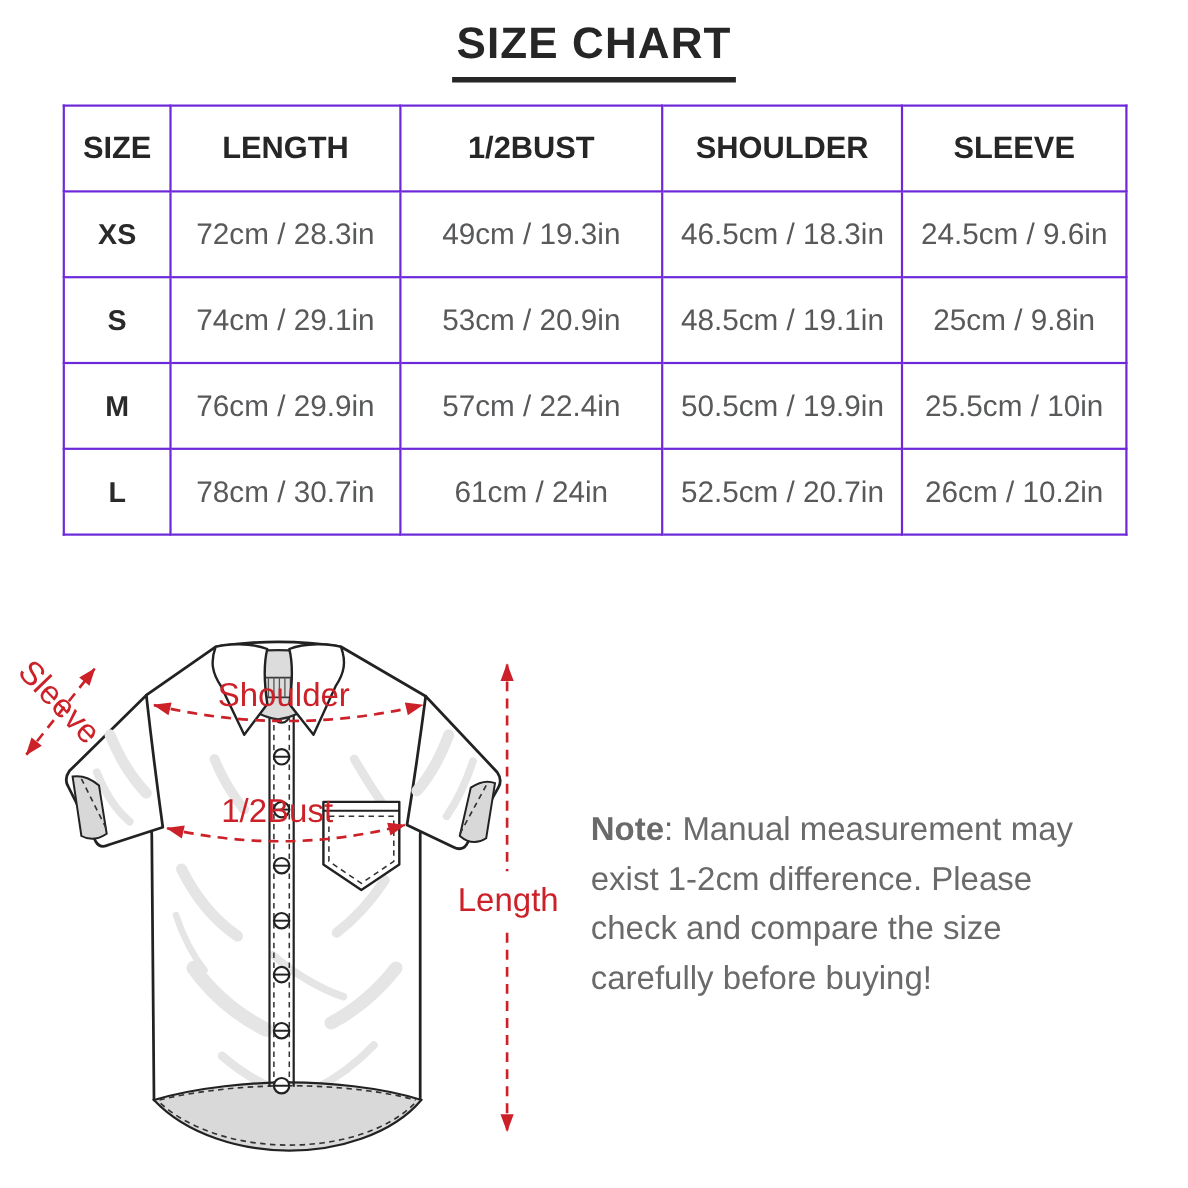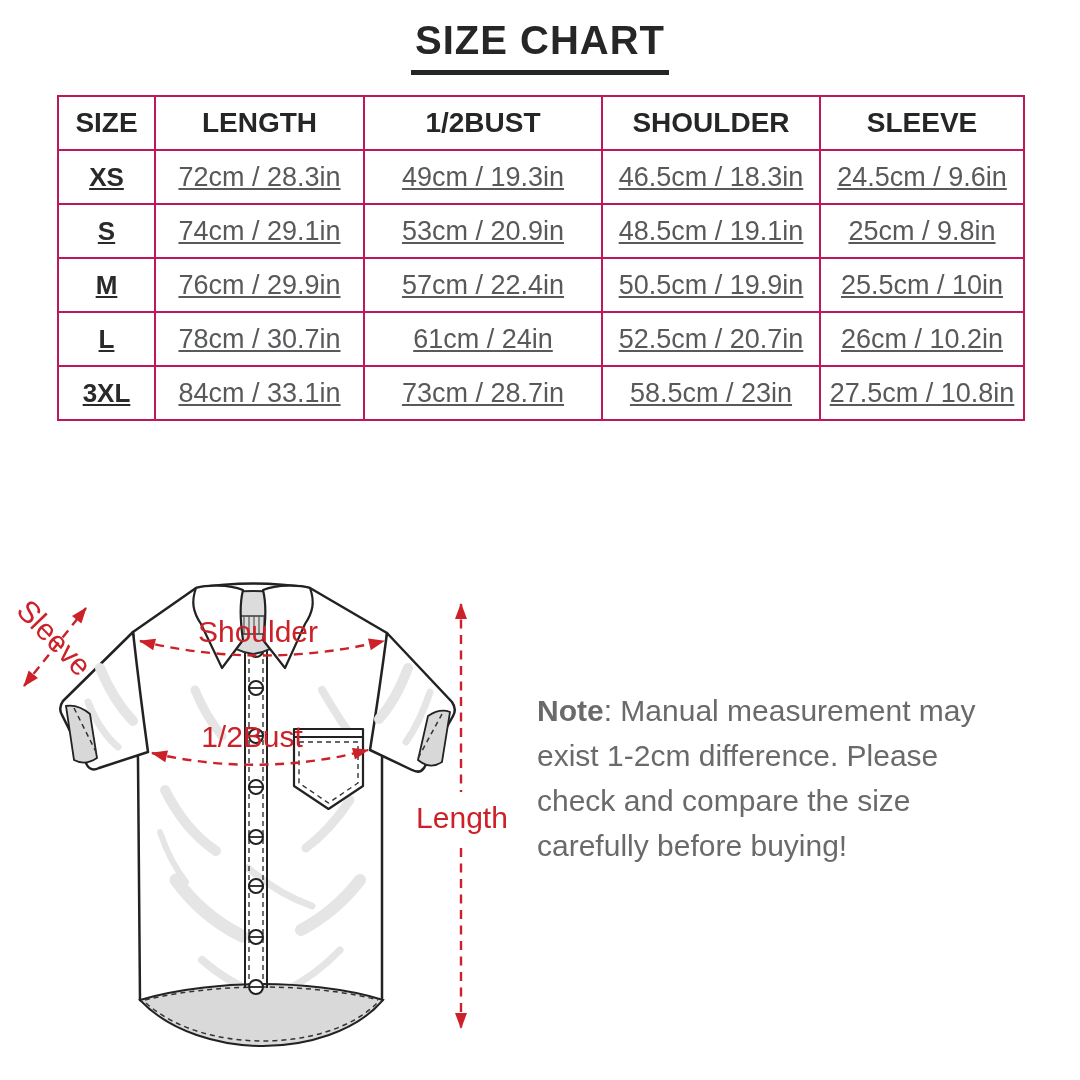--- a/index.html
+++ b/index.html
@@ -12,29 +12,29 @@
   .title{
     display:inline-block;font-size:40px;font-weight:bold;color:#262626;
     letter-spacing:1px;padding:0 4px 7px 4px;border-bottom:5px solid #262626;
   }
   
   table.size-table{
     position:absolute;left:57px;top:95px;width:966px;border-collapse:collapse;
     table-layout:fixed;
   }
   .size-table th,.size-table td{
-    border:2px solid #be185d;text-align:center;vertical-align:middle;
-    height:44px;padding:4px;overflow:hidden;white-space:nowrap;
+    border:2px solid #6d28d9;text-align:center;vertical-align:middle;
+    height:44px;padding:16px;overflow:hidden;white-space:nowrap;
   }
   .size-table th{font-size:28px;font-weight:bold;color:#262626;}
-  .size-table td{font-size:27px;color:#58595b;font-weight:normal;text-decoration:underline;}
+  .size-table td{font-size:27px;color:#58595b;font-weight:normal;}
   .size-table td.size-col{font-weight:bold;color:#2a2a2a;font-size:26px;}
   
   .note{
-    position:absolute;left:537px;top:688px;width:468px;
+    position:absolute;left:537px;top:732px;width:468px;
     font-size:30px;line-height:45px;color:#6a6a6a;
   }
   .note .note-label{font-weight:bold;color:#6a6a6a;}
   
   .shirt-svg{position:absolute;left:0px;top:558px;}
   .red-label{font-size:30px;fill:#cc2128;font-family:"Liberation Sans","DejaVu Sans",sans-serif;}
 </style>
 </head>
 <body>
 
@@ -82,27 +82,20 @@
           <td>57cm / 22.4in</td>
           <td>50.5cm / 19.9in</td>
           <td>25.5cm / 10in</td>
         </tr>
         <tr>
           <td class="size-col">L</td>
           <td>78cm / 30.7in</td>
           <td>61cm / 24in</td>
           <td>52.5cm / 20.7in</td>
           <td>26cm / 10.2in</td>
-        </tr>
-        <tr>
-          <td class="size-col">3XL</td>
-          <td>84cm / 33.1in</td>
-          <td>73cm / 28.7in</td>
-          <td>58.5cm / 23in</td>
-          <td>27.5cm / 10.8in</td>
         </tr>
       </tbody>
   </table>
 
   <svg class="shirt-svg" width="525" height="515" viewBox="0 558 525 515" xmlns="http://www.w3.org/2000/svg">
     <defs>
       <marker id="arrow" markerUnits="userSpaceOnUse" markerWidth="18" markerHeight="14" refX="16" refY="7" orient="auto-start-reverse">
         <path d="M1,1 L17,7 L1,13 Z" fill="#cc2128"></path>
       </marker>
       <clipPath id="neckclip">

